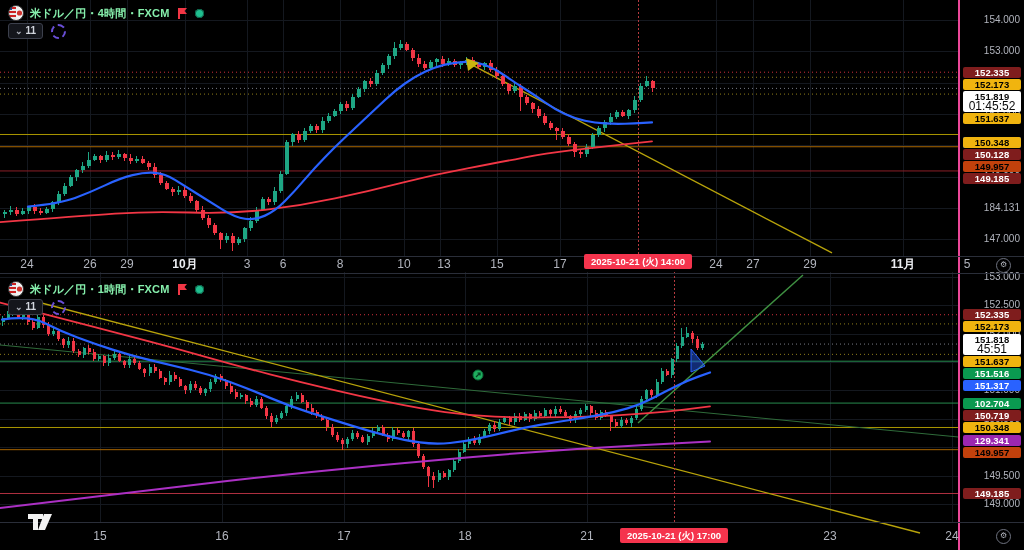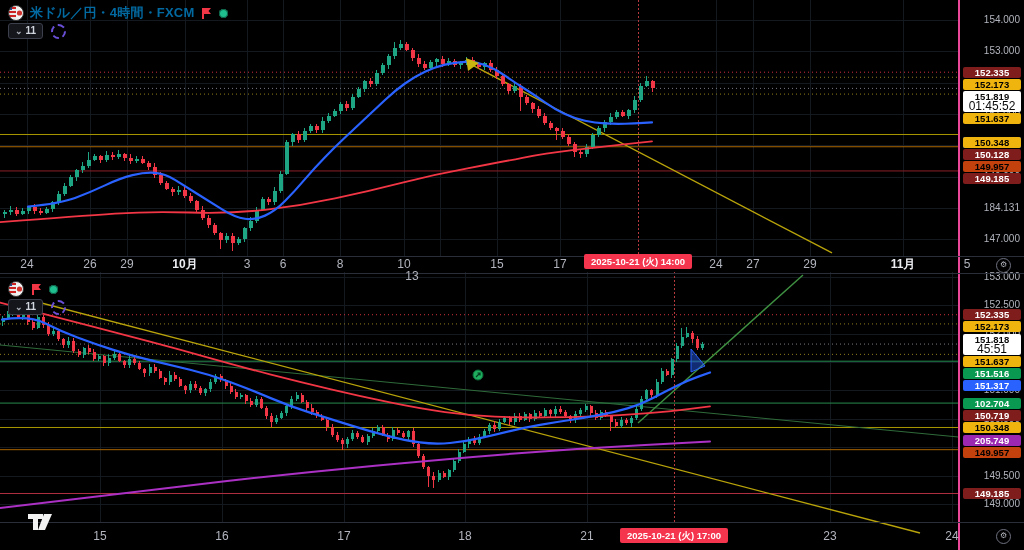--- a/index.html
+++ b/index.html
@@ -1,20 +1,20 @@
 <!DOCTYPE html>
 <html><head>
 <meta charset="utf-8">
 <style>
   html,body{margin:0;padding:0;background:#000;}
   .root{position:relative;width:1024px;height:550px;background:#000;overflow:hidden;
         font-family:"Liberation Sans",sans-serif;-webkit-font-smoothing:antialiased;}
   svg.cv{position:absolute;left:0;z-index:1;}
   .hdr{position:absolute;left:8px;display:flex;align-items:center;gap:6px;height:16px;z-index:5;}
-  .sym{font-size:13px;font-weight:bold;color:#0369a1;letter-spacing:.2px;white-space:nowrap;}
+  .sym{font-size:11px;font-weight:bold;color:#86efac;letter-spacing:.2px;white-space:nowrap;}
   .flagwrap{width:16px;height:16px;}
   .redflag{width:13px;height:13px;}
   .dotgreen{width:9px;height:9px;border-radius:50%;background:#1fbf8f;box-shadow:0 0 0 1px #0e5e46 inset;}
   .chiprow{position:absolute;left:8px;display:flex;align-items:center;gap:8px;z-index:5;}
   .chip{display:inline-flex;align-items:center;gap:3px;background:#14161c;border:1px solid #3c404c;
         border-radius:3px;color:#d2d6de;font-size:10px;font-weight:bold;padding:1px 6px;line-height:12px;cursor:pointer;}
   .chip .chev{font-size:9px;color:#aeb2bc;}
   .spin{width:11px;height:11px;border:2px dashed #6a4fd8;border-radius:50%;}
   .taxis{position:absolute;left:0;width:1024px;z-index:3;background:transparent;}
   #ax0{top:256px;height:16px;border-top:1px solid #2a2e39;border-bottom:1px solid #2a2e39;}
@@ -675,20 +675,21 @@
       <rect x="0" y="2" width="8" height="2" fill="#c22"></rect>
             <rect x="0" y="6" width="8" height="2" fill="#c22"></rect>
       <rect x="0" y="10" width="8" height="2" fill="#c22"></rect>
             <rect x="0" y="0" width="4" height="5" fill="#27408b"></rect>
       <rect x="8" y="0" width="8" height="16" fill="#f2f2f2"></rect>
             <circle cx="11.5" cy="8" r="2.6" fill="#d0332e"></circle>
           </g>
       <circle cx="8" cy="8" r="7.5" fill="none" stroke="#333"></circle>
         </svg>
     </span>
+    <span class="sym">米ドル／円・1時間・FXCM</span>
     <svg class="redflag" viewBox="0 0 13 13">
       <path d="M2 1h9l-2.5 3L11 7H4v5H2z" fill="#f23645"></path>
       </svg>
     <span class="dotgreen"></span>
   </div>
   <div class="chiprow" style="top:299px">
     <span class="chip">
       <span class="chev">⌄</span>
       <span>11</span>
     </span>
@@ -697,21 +698,21 @@
 
   <div id="ax0" class="taxis">
       <span class="tick" style="left: 27px;">24</span>
       <span class="tick" style="left: 90px;">26</span>
       <span class="tick" style="left: 127px;">29</span>
       <span class="tick maj" style="left: 185px;">10月</span>
       <span class="tick" style="left: 247px;">3</span>
       <span class="tick" style="left: 283px;">6</span>
       <span class="tick" style="left: 340px;">8</span>
       <span class="tick" style="left: 404px;">10</span>
-      <span class="tick" style="left: 412px; margin-top: 12px;">13</span>
+      <span class="tick" style="left: 444px;">13</span>
       <span class="tick" style="left: 497px;">15</span>
       <span class="tick" style="left: 560px;">17</span>
       <span class="tick" style="left: 716px;">24</span>
       <span class="tick" style="left: 753px;">27</span>
       <span class="tick" style="left: 810px;">29</span>
       <span class="tick maj" style="left: 903px;">11月</span>
       <span class="tick" style="left: 967px;">5</span>
       <div class="xbadge" style="left: 638px;">2025-10-21 (火)  14:00</div>
     </div>
   <div id="ax1" class="taxis">
@@ -752,21 +753,21 @@
       <div class="plab" style="top: 498.994px;">149.000</div>
       <div class="bdg red" style="top: 309.233px;">152.335</div>
       <div class="bdg yellow" style="top: 321.233px;">152.173</div>
       <div class="bdg white" style="top: 333.572px;">151.818<div class="cd">45:51</div></div>
       <div class="bdg yellow" style="top: 355.572px;">151.637</div>
       <div class="bdg green" style="top: 367.572px;">151.516</div>
       <div class="bdg blue" style="top: 379.572px;">151.317</div>
       <div class="bdg green" style="top: 397.592px;">102.704</div>
       <div class="bdg red" style="top: 409.592px;">150.719</div>
       <div class="bdg yellow" style="top: 421.995px;">150.348</div>
-      <div class="bdg purple" style="top: 434.877px;">205.749</div>
+      <div class="bdg purple" style="top: 434.877px;">129.341</div>
       <div class="bdg orange" style="top: 446.877px;">149.957</div>
       <div class="bdg red" style="top: 487.995px;">149.185</div>
     </div>
 
   <svg class="tvlogo" width="40" height="22" viewBox="0 0 40 22">
     <path d="M2 3h15v5h-5v11H7V8H2z" fill="#fff"></path>
     <path d="M18 3h8l-7 16h-7z" fill="#fff"></path>
   </svg>
 </div>
 

